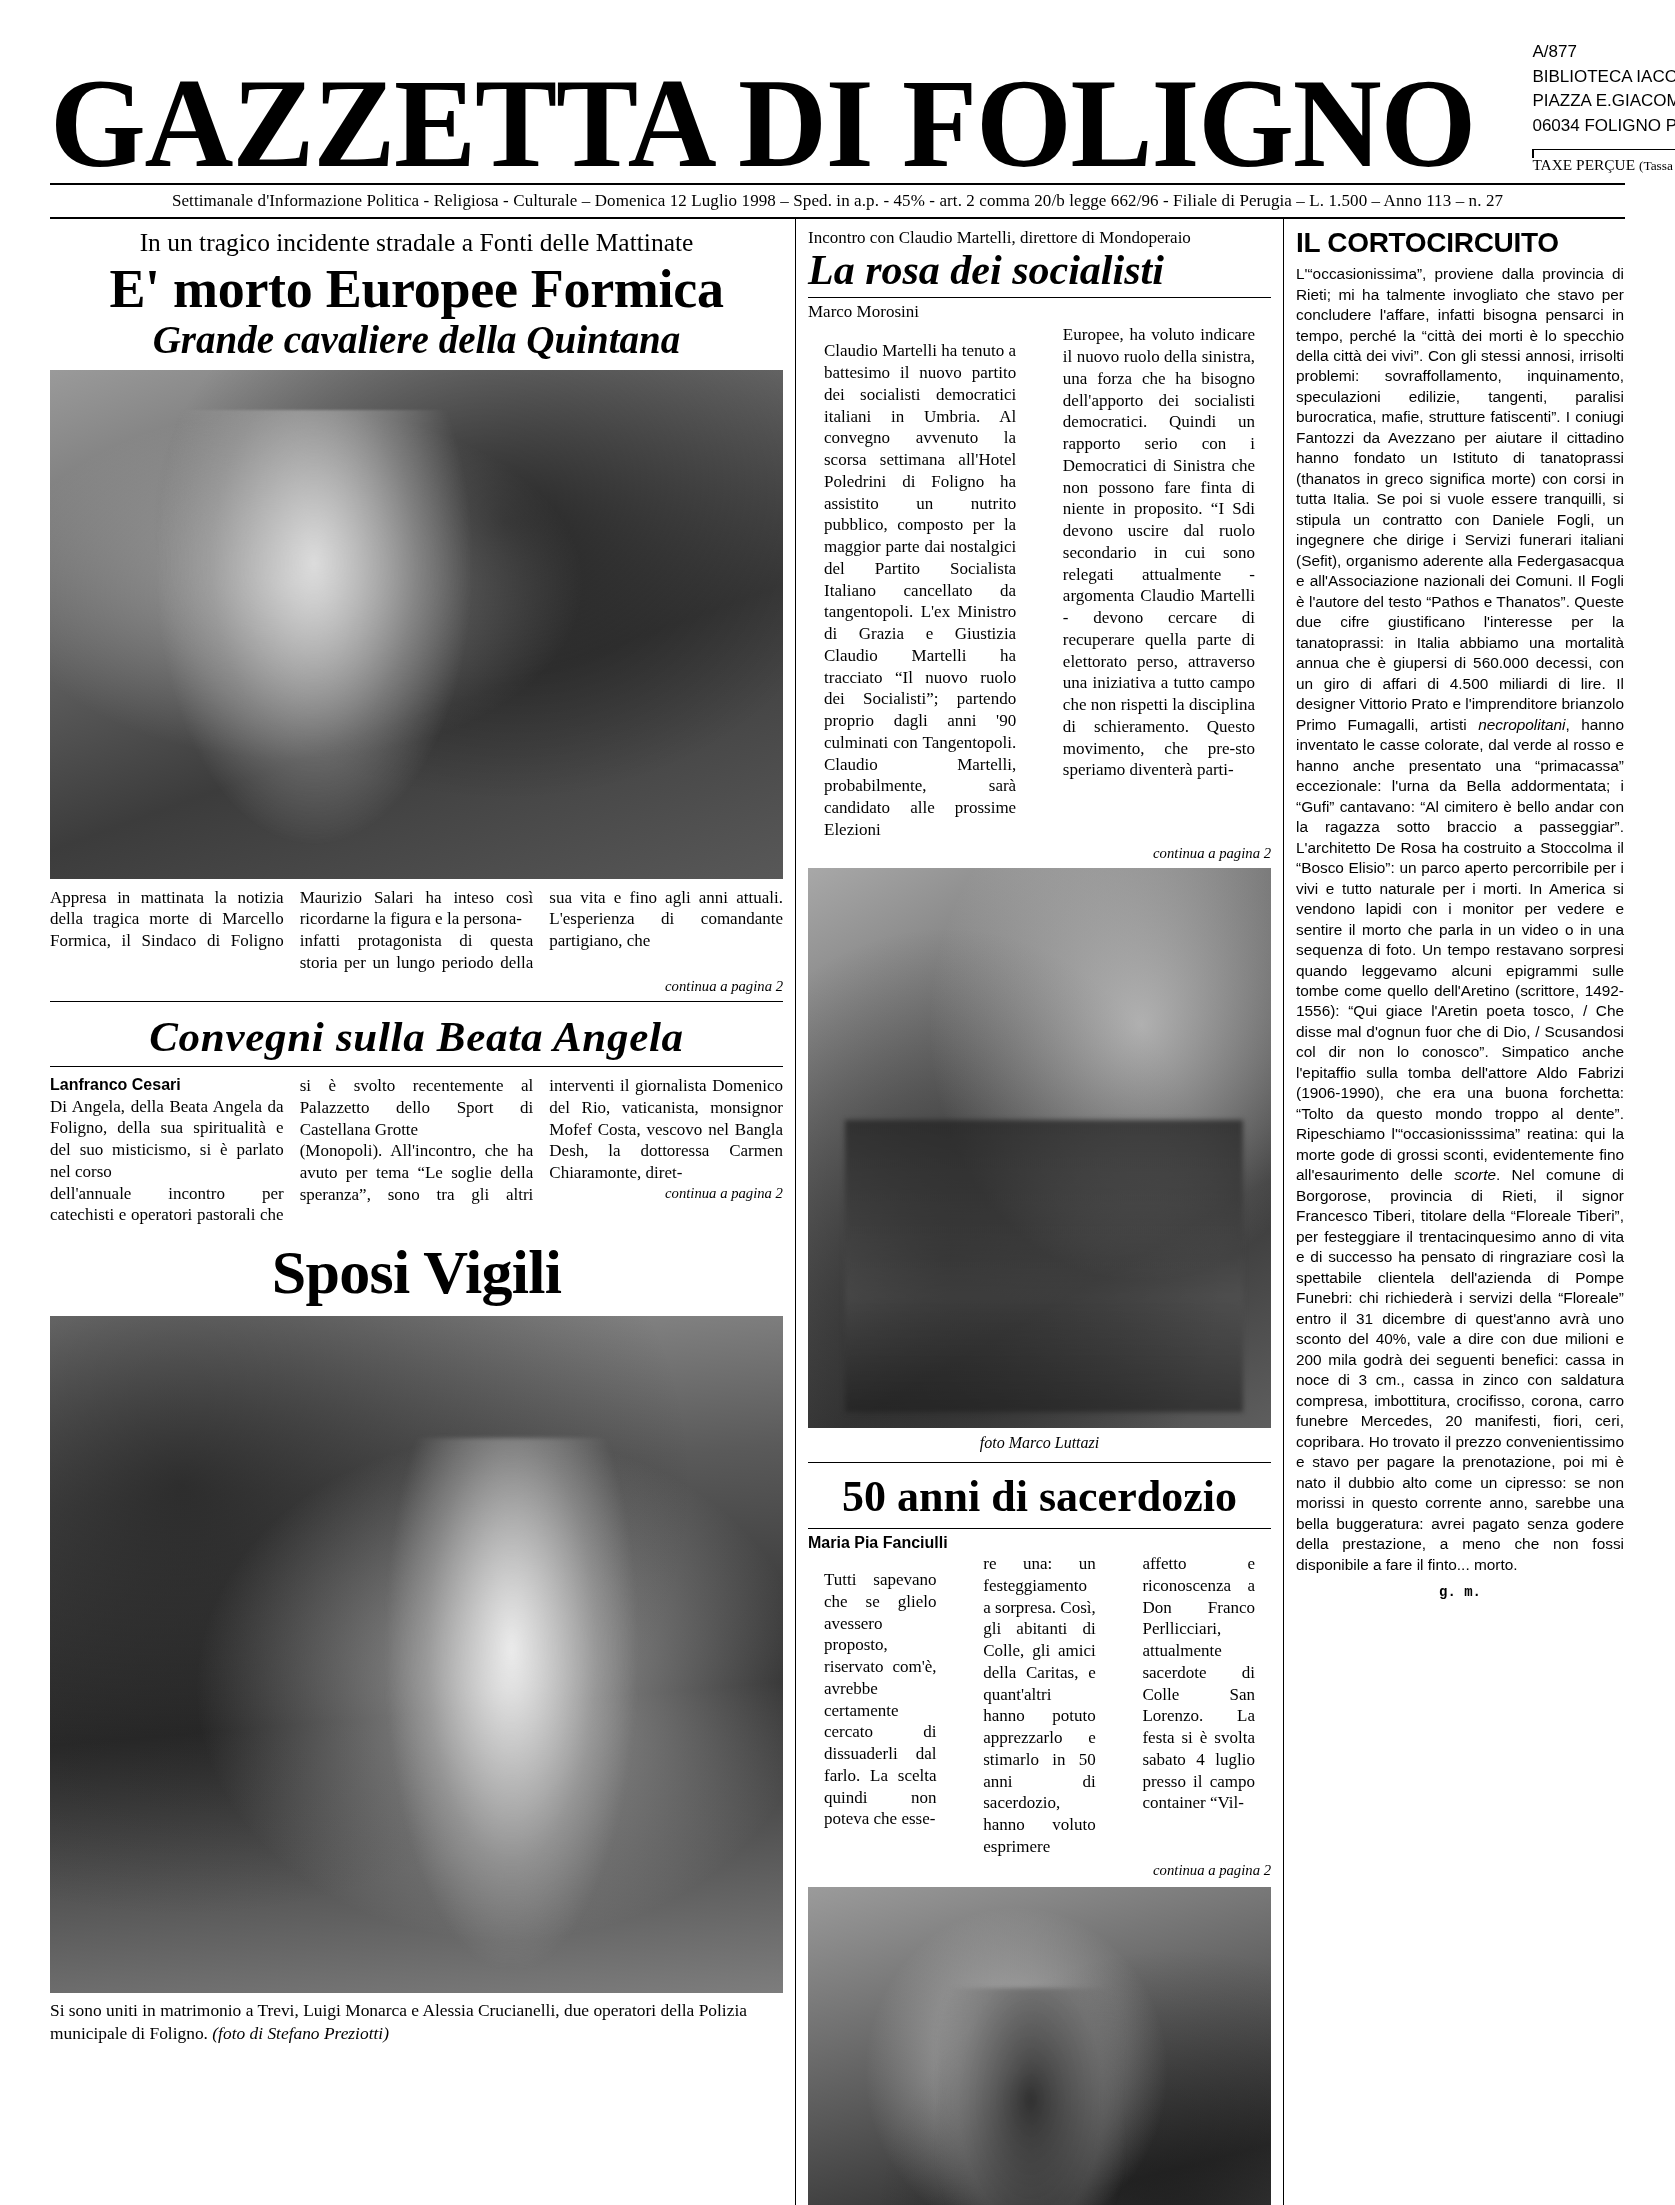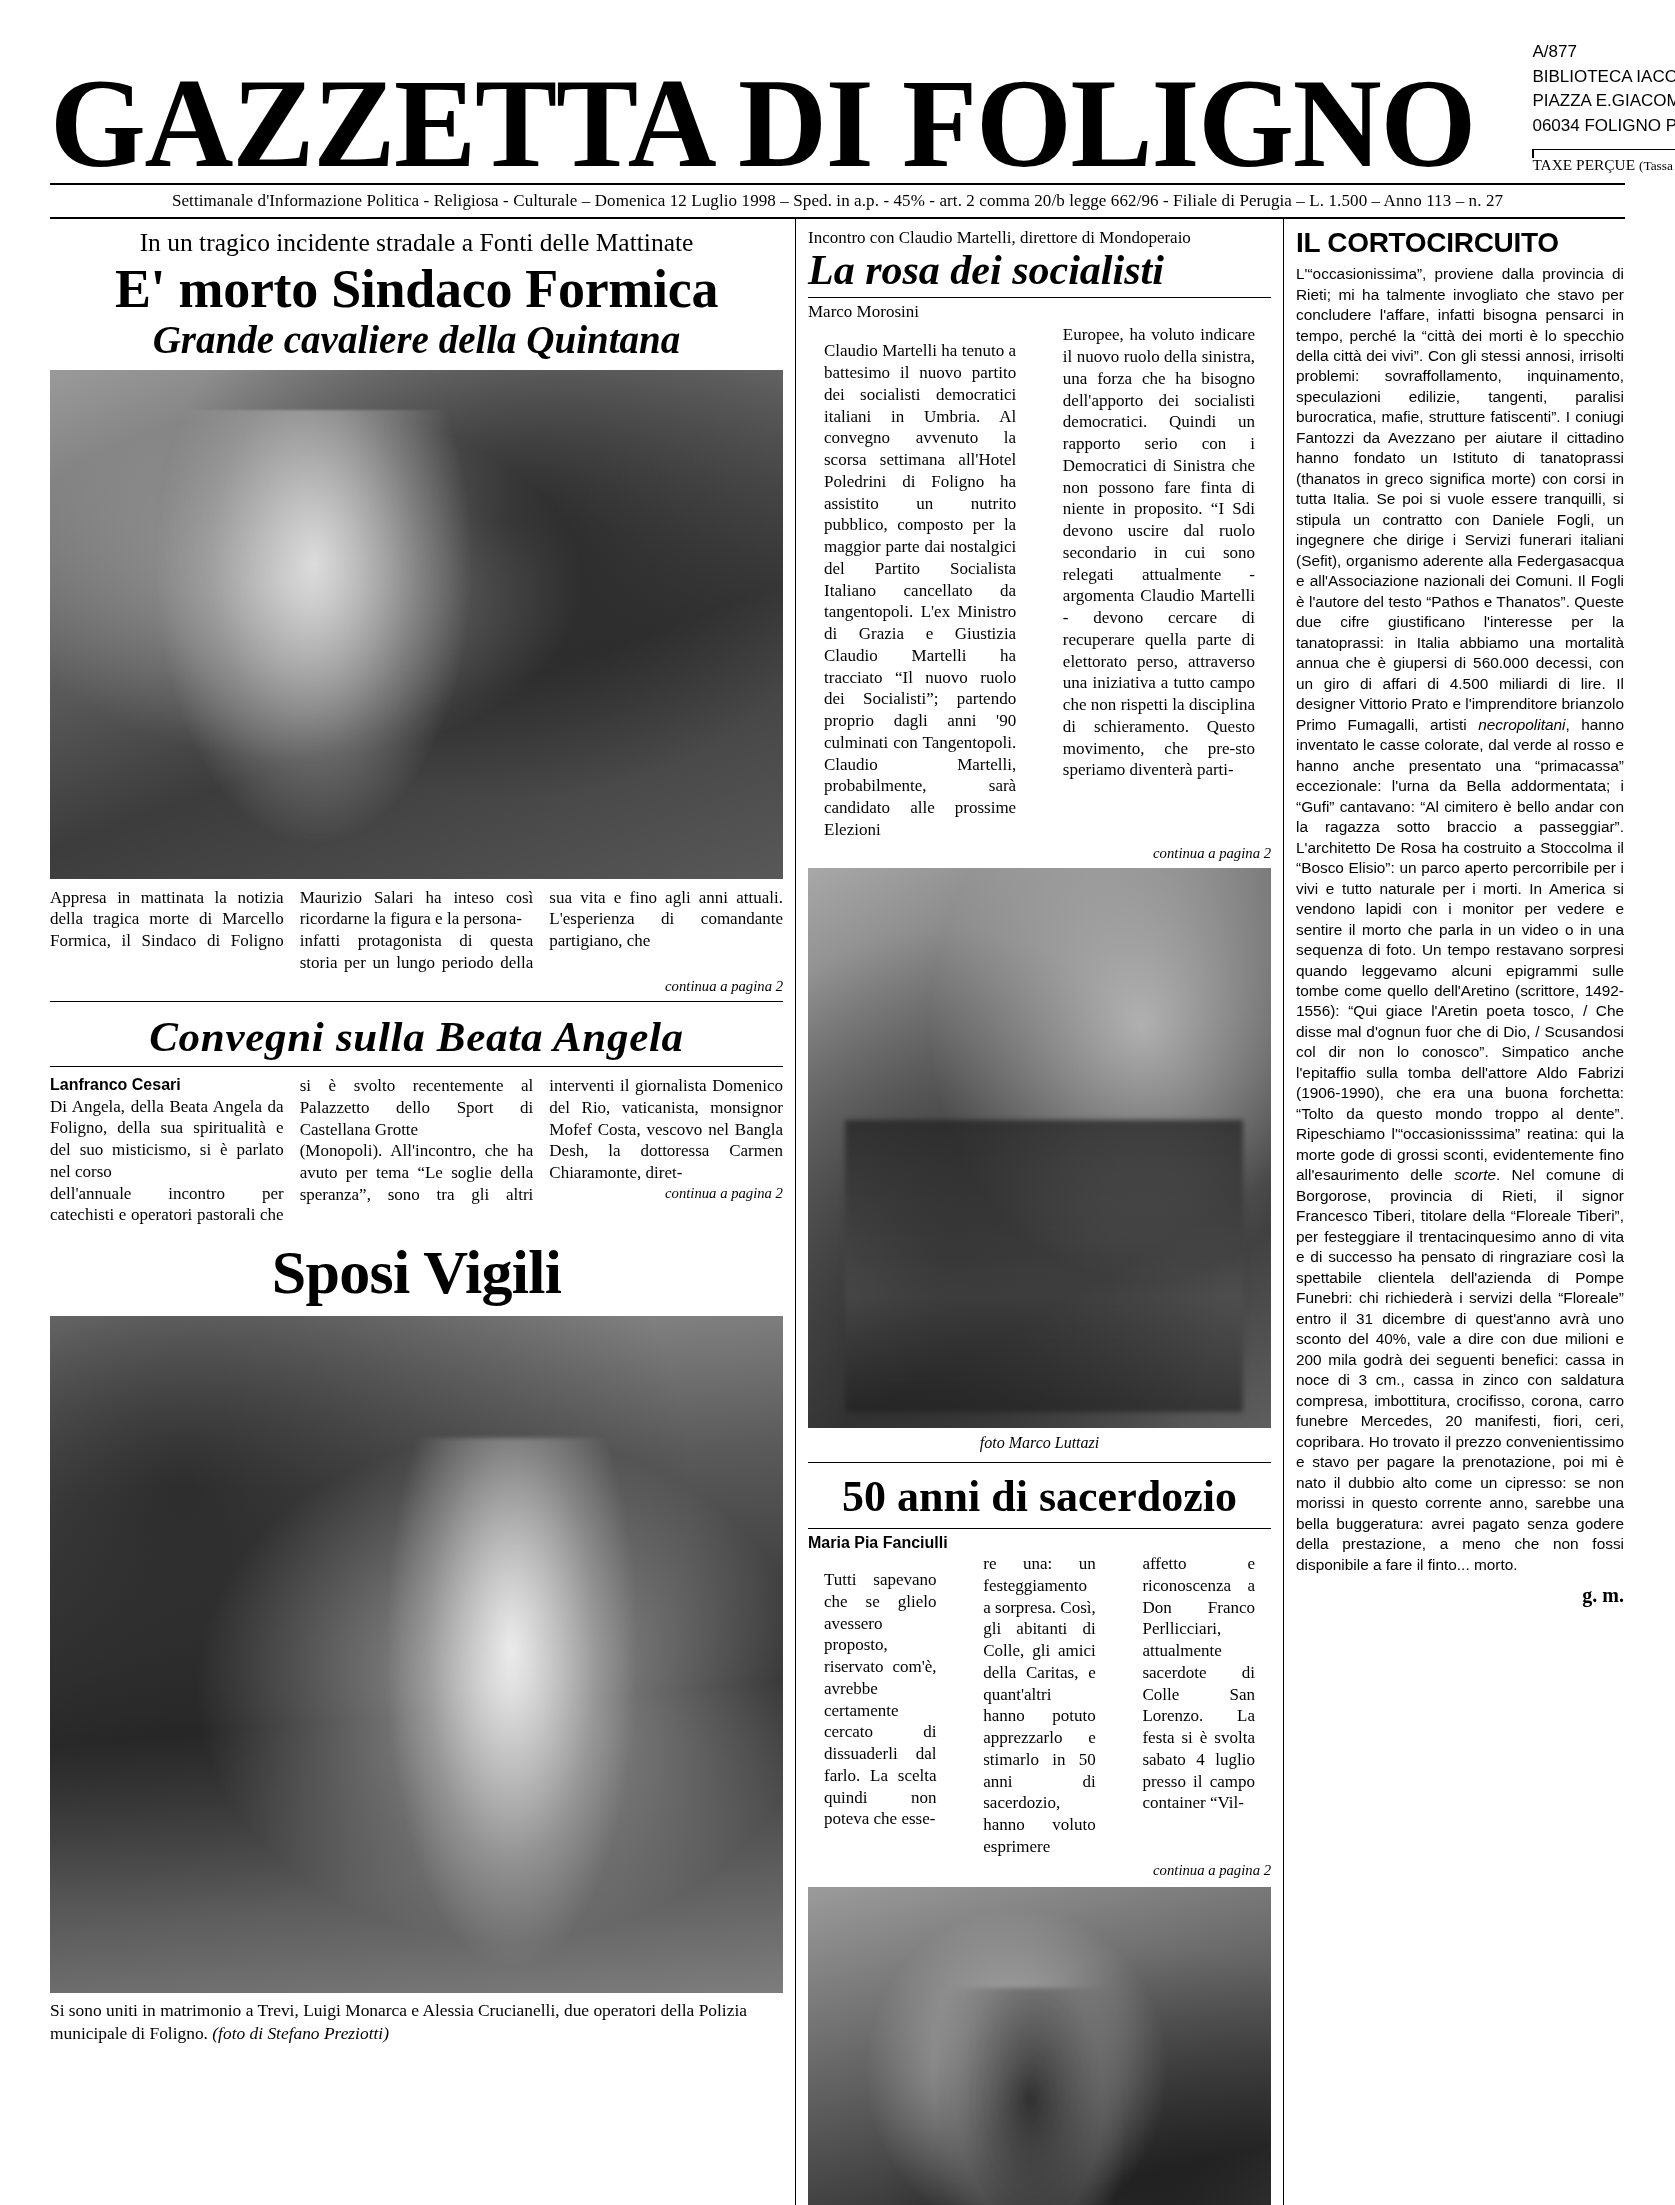--- a/index.html
+++ b/index.html
@@ -347,24 +347,24 @@
   }
   .corto-body {
     font-family: "Liberation Sans", sans-serif;
     font-size: 15.4px;
     line-height: 1.33;
     text-align: justify;
     hyphens: auto;
   }
   .corto-body p { margin: 0; }
   .corto-sign {
-    font-family: Liberation Serif, serif;
-    font-weight: bold;
-    font-size: 20px;
-    text-align: right;
+    font-family: Liberation Mono, monospace;
+    font-weight: bold;
+    font-size: 14px;
+    text-align: center;
     padding-top: 9.4px;
   }
   .it { font-style: italic; }
 </style>
 </head>
 <body>
 
 <div class="page">
 
   <div class="masthead">
@@ -383,21 +383,21 @@
 
   <div class="subhead-rule-top"></div>
   <div class="subhead">Settimanale d'Informazione Politica - Religiosa - Culturale  –  Domenica 12 Luglio 1998  –  Sped. in a.p. - 45% - art. 2 comma 20/b legge 662/96 - Filiale di Perugia – L. 1.500 – Anno  113 –  n. 27</div>
   <div class="subhead-rule-bottom"></div>
 
   <div class="columns">
 
     <div class="col-left">
 
       <div class="kicker">In un tragico incidente stradale a Fonti delle Mattinate</div>
-      <div class="headline-main">E' morto Sindaco Formica</div>
+      <div class="headline-main">E' morto Europee Formica</div>
       <div class="headline-sub">Grande cavaliere della Quintana</div>
 
       <div class="photo" id="photo-horse">
         <div class="grad"></div>
       </div>
 
 
       <div class="body-cols-3">
         <p>Appresa in mattinata la notizia della tragica morte di Marcello Formica, il Sindaco di Foligno Maurizio Salari ha inteso così ricordarne la figura e la persona-</p>
         <p>infatti protagonista di questa storia per un lungo periodo della sua vita e fino agli anni attuali. L'esperienza di comandante partigiano, che</p>

